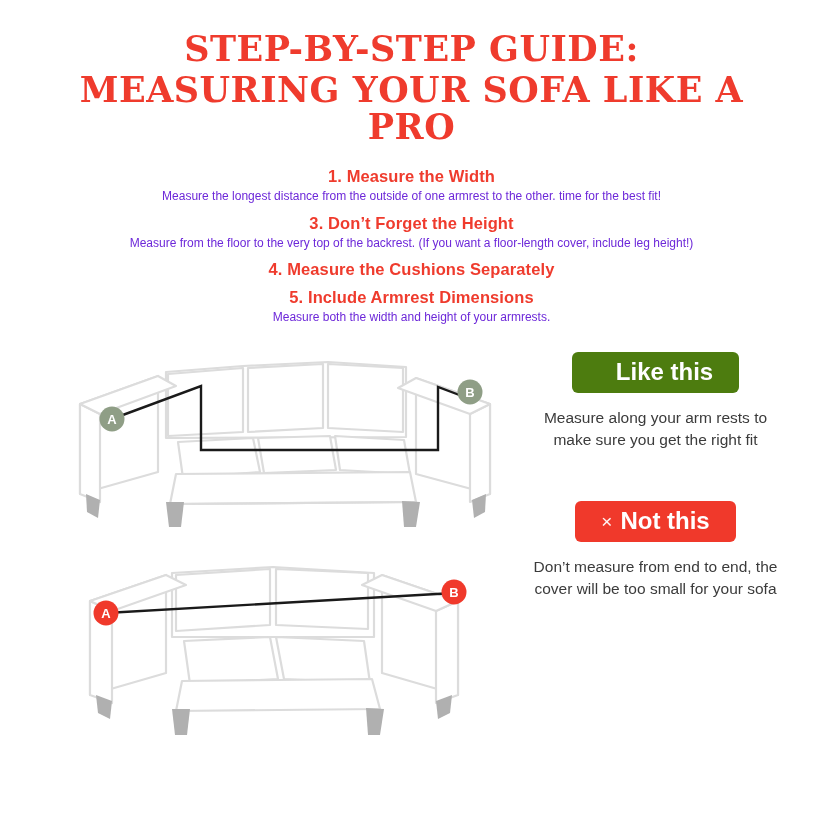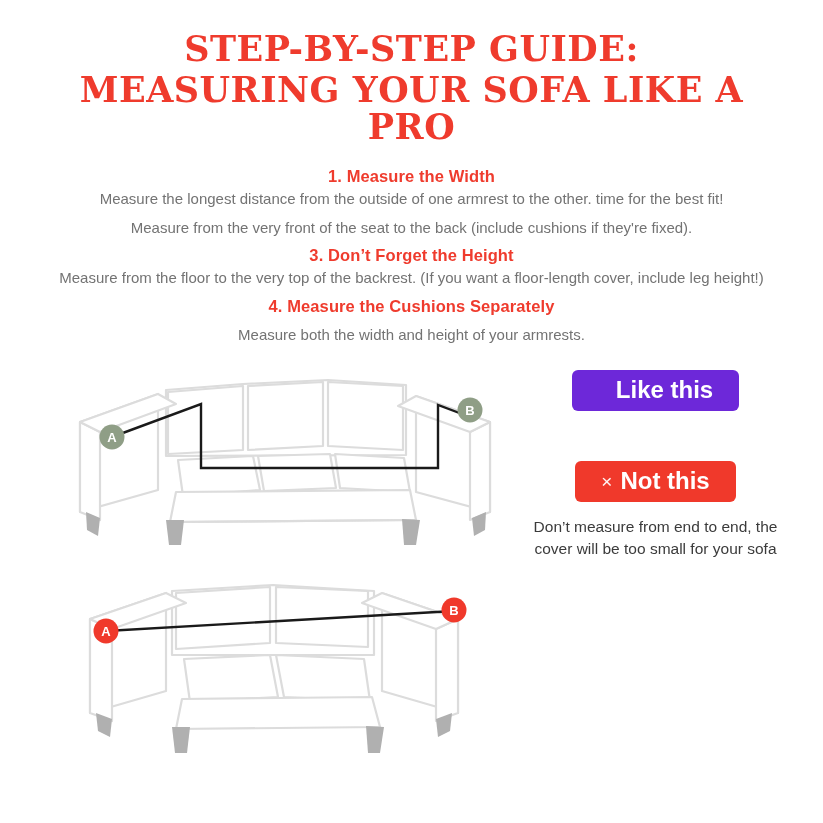--- a/index.html
+++ b/index.html
@@ -51,22 +51,22 @@
     text-align: center;
   }
   .step-title {
     color: #ef3b2d;
     font-size: 16.5px;
     font-weight: bold;
     margin: 0 0 3px 0;
     letter-spacing: 0.1px;
   }
   .step-body {
-    color: #737373;
-    font-size: 15px;
+    color: #6d28d9;
+    font-size: 12px;
     margin: 0;
     line-height: 1.3;
   }
   
   .lower {
     position: relative;
     margin-top: 16px;
     display: flex;
     gap: 0;
   }
@@ -89,21 +89,21 @@
     display: inline-flex;
     align-items: center;
     gap: 8px;
     padding: 8px 26px 9px 26px;
     border-radius: 6px;
     color: #ffffff;
     font-size: 24px;
     font-weight: bold;
     line-height: 1;
   }
-  .badge.good { background: #6d28d9; padding-left: 44px; }
+  .badge.good { background: #4d7c0f; padding-left: 44px; }
   .badge.bad  { background: #f0392b; }
   .badge .x-mark {
     font-size: 19px;
     font-weight: normal;
     opacity: 0.95;
   }
   .note-text {
     margin: 14px auto 0 auto;
     font-size: 15.5px;
     color: #3b3b3b;
@@ -123,33 +123,33 @@
   </div>
 
   <div class="steps">
 
     <div class="step">
       <p class="step-title">1. Measure the Width</p>
       <p class="step-body">Measure the longest distance from the outside of one armrest to the other. time for the best fit!</p>
     </div>
 
     <div class="step">
-      <p class="step-body">Measure from the very front of the seat to the back (include cushions if they're fixed).</p>
     </div>
 
     <div class="step">
       <p class="step-title">3.  Don’t Forget the Height</p>
       <p class="step-body">Measure from the floor to the very top of the backrest. (If you want a floor-length cover, include leg height!)</p>
     </div>
 
     <div class="step">
       <p class="step-title">4. Measure the Cushions Separately</p>
     </div>
 
     <div class="step">
+      <p class="step-title">5. Include Armrest Dimensions</p>
       <p class="step-body">Measure both the width and height of your armrests.</p>
     </div>
 
   </div>
 
   <div class="lower">
 
     <div class="illus-col">
 
       <svg width="470" height="185" viewBox="0 0 470 185">
@@ -238,20 +238,21 @@
       </svg>
 
     </div>
 
     <div class="notes-col">
 
       <div class="note-block">
         <div class="badge good">
           <span>Like this</span>
         </div>
+        <p class="note-text">Measure along your arm rests to make sure you get the right fit</p>
       </div>
 
       <div class="note-block">
         <div class="badge bad">
           <span class="x-mark">×</span>
           <span>Not this</span>
         </div>
         <p class="note-text">Don’t measure from end to end, the cover will be too small for your sofa</p>
       </div>
 

